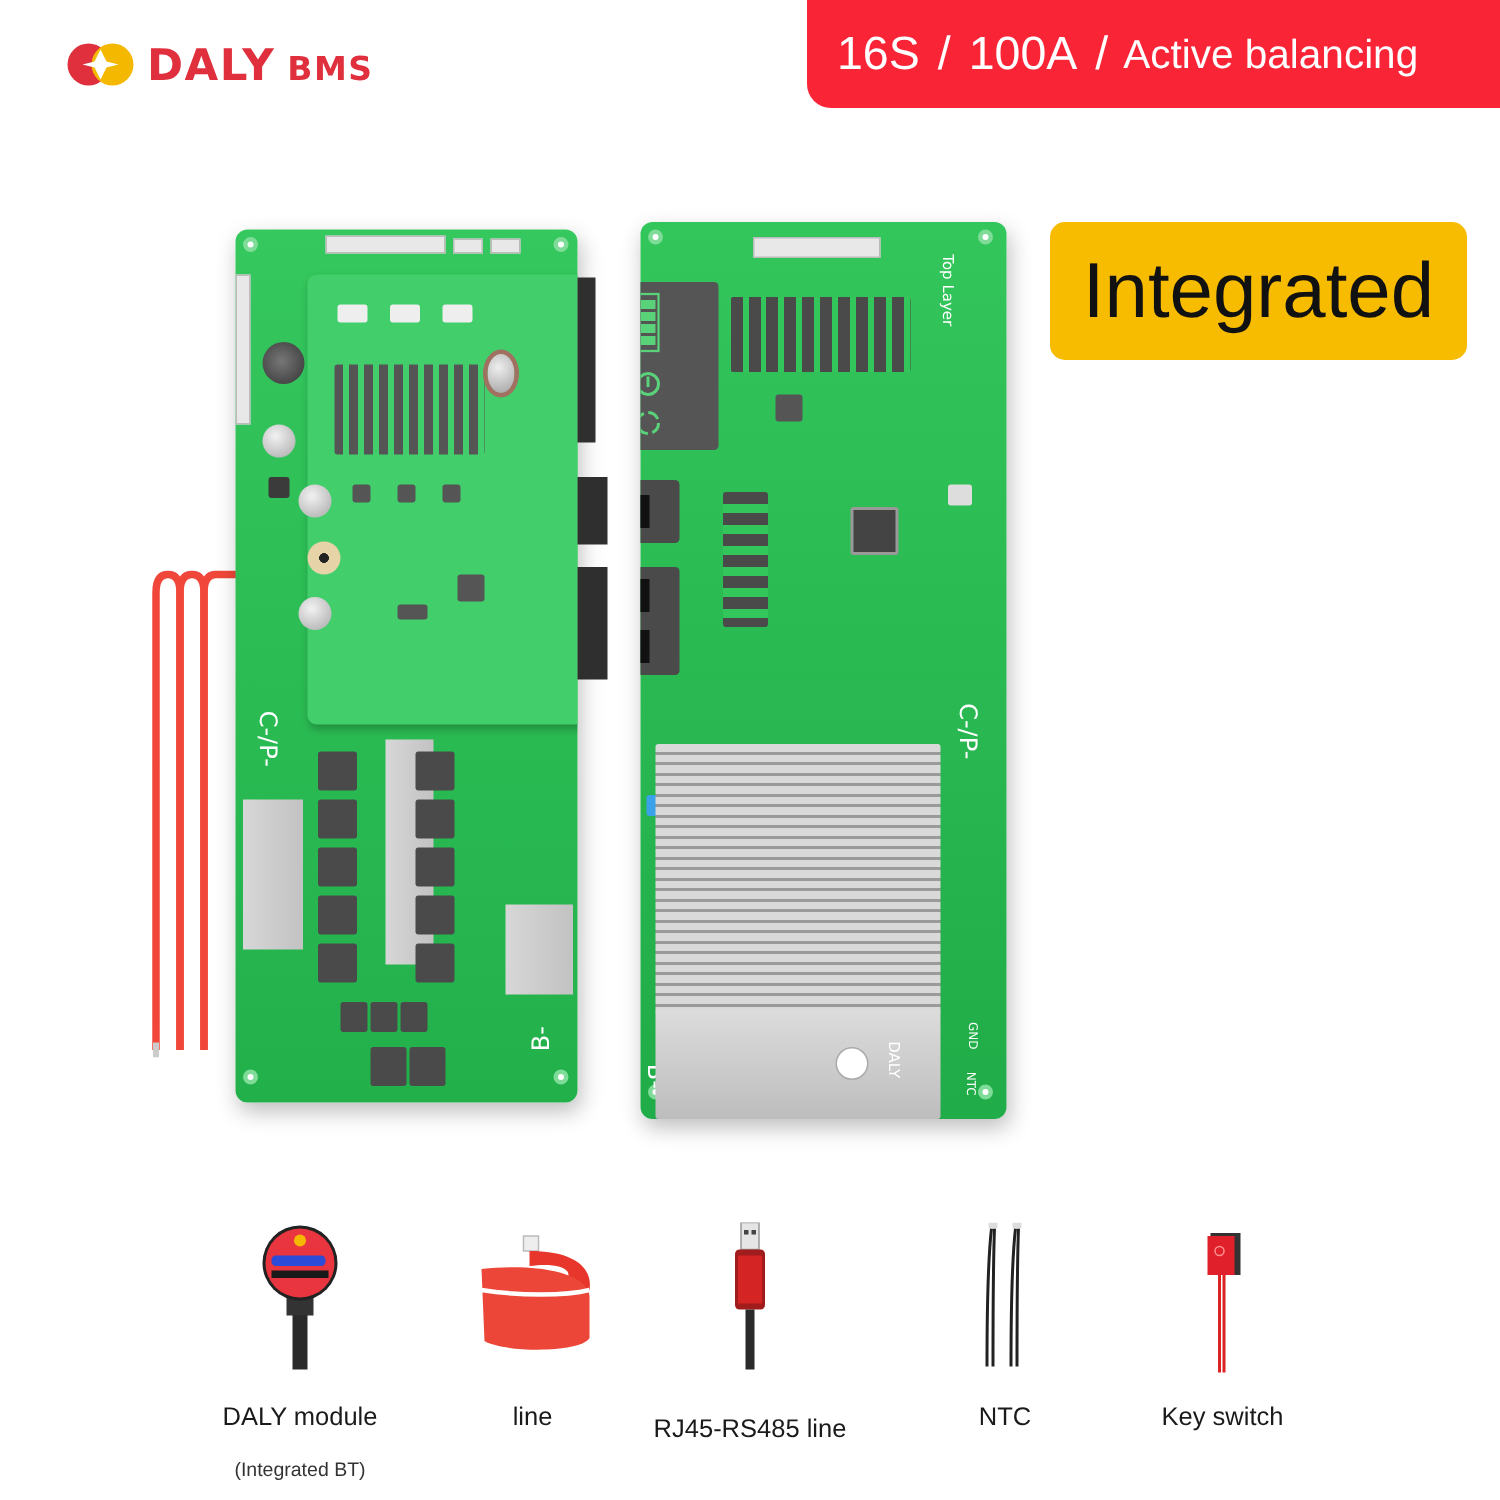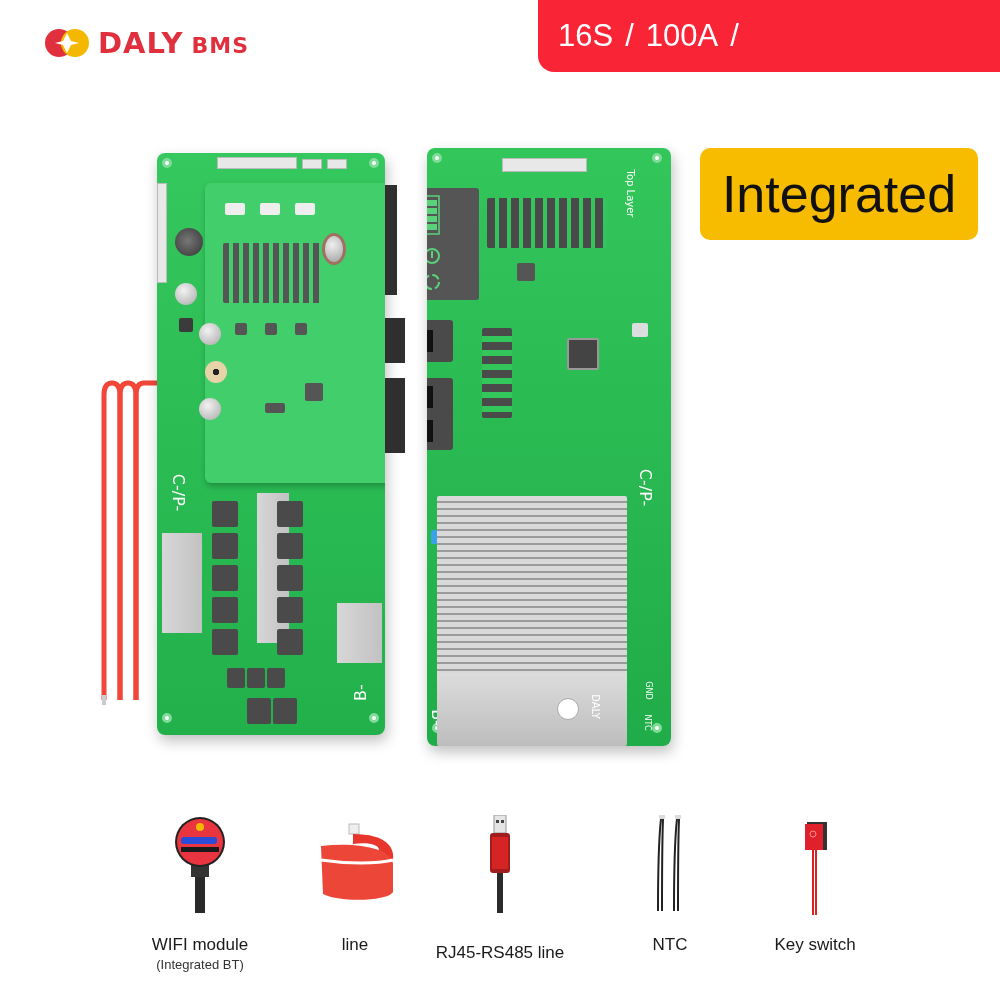--- a/index.html
+++ b/index.html
@@ -40,21 +40,21 @@
     .side-conn { position: absolute; background: #2f2f2f; }
     .heatsink { position: absolute; left: 10px; top: 348px; width: 190px; height: 180px; background: repeating-linear-gradient(180deg, #d9d9d9 0 5px, #9a9a9a 5px 7px); border-radius: 2px; }
     .heatsink-cover { position: absolute; left: 10px; top: 525px; width: 190px; height: 73px; background: linear-gradient(180deg, #dcdcdc, #bdbdbd); border-radius: 2px; }
     .battery-ind { position: absolute; background: #555; border-radius: 3px; }
 
     .wire-bundle { position: absolute; left: 98px; top: 375px; width: 62px; height: 330px; }
 
     
     .acc { position: absolute; text-align: center; }
     .acc-label { font-family: "Liberation Sans", sans-serif; font-size: 17px; color: #1a1a1a; white-space: nowrap; }
-    .acc-sub { font-family: "Liberation Sans", sans-serif; font-size: 13px; color: #333; white-space: nowrap; margin-top: 2px; }
+    .acc-sub { font-family: "Liberation Sans", sans-serif; font-size: 13px; color: #333; white-space: nowrap; margin-top: 17px; }
     .acc-img { position: absolute; }
   </style>
 </head>
 <body>
 
 <div class="logo">
   <svg class="logo-mark" viewBox="0 0 46 32">
     <circle cx="15" cy="16" r="14" fill="#e0303e"></circle>
     <circle cx="31" cy="16" r="14" fill="#f5b800"></circle>
     <path d="M23 6 L27 14 L35 16 L27 18 L23 26 L19 18 L11 16 L19 14 Z" fill="#fff"></path>
@@ -63,20 +63,21 @@
     <span class="big">DALY</span>
     <span class="small">BMS</span>
   </div>
 </div>
 
 <div class="spec-banner">
   <span class="strong">16S</span>
   <span class="strong" style="margin:0 12px;">/</span>
   <span class="strong">100A</span>
   <span class="strong" style="margin:0 0 0 12px;">/</span>
+  <span class="light">Active balancing</span>
 </div>
 
 <div class="badge">
   <span>Integrated</span>
 </div>
 
 <svg class="wire-bundle" viewBox="0 0 62 330">
   <path d="M6 325 L6 20 Q6 8 14 8 Q22 8 22 20 L22 325" stroke="#f0473a" stroke-width="5" fill="none"></path>
   <path d="M22 325 L22 20 Q22 8 30 8 Q38 8 38 20 L38 325" stroke="#f0473a" stroke-width="5" fill="none"></path>
   <path d="M38 325 L38 20 Q38 8 46 8 L62 8" stroke="#f0473a" stroke-width="5" fill="none"></path>
@@ -191,21 +192,21 @@
   <svg class="acc-img" style="left:53px;top:0;" width="54" height="100" viewBox="0 0 54 100">
     <rect x="22" y="48" width="10" height="50" fill="#2a2a2a"></rect>
     <rect x="18" y="46" width="18" height="16" fill="#333"></rect>
     <circle cx="27" cy="27" r="25" fill="#222"></circle>
     <circle cx="27" cy="27" r="23" fill="#e8353f"></circle>
     <circle cx="27" cy="12" r="4" fill="#f5b800"></circle>
     <rect x="8" y="22" width="36" height="7" rx="3" fill="#2c4bd6"></rect>
     <rect x="8" y="32" width="38" height="5" fill="#1a1a1a"></rect>
   </svg>
   <div style="position:absolute;top:120px;width:160px;">
-    <div class="acc-label">WIFI module</div>
+    <div class="acc-label">DALY module</div>
     <div class="acc-sub">(Integrated BT)</div>
   </div>
 </div>
 
 <div class="acc" style="left:295px;top:815px;width:120px;">
   <svg class="acc-img" style="left:22px;top:5px;" width="78" height="85" viewBox="0 0 78 85">
     <rect x="32" y="4" width="10" height="10" fill="#eee" stroke="#bbb"></rect>
     <path d="M36 14 C70 14 78 28 76 40 C74 52 40 58 8 52 L8 40 C34 40 62 38 62 30 C62 24 50 22 36 24 Z" fill="#e8362c"></path>
     <path d="M4 26 C40 22 74 28 76 44 L76 72 C70 82 20 82 6 74 Z" fill="#ec4638"></path>
     <path d="M4 40 C30 44 60 44 76 40" stroke="#fff" stroke-width="3" fill="none"></path>

